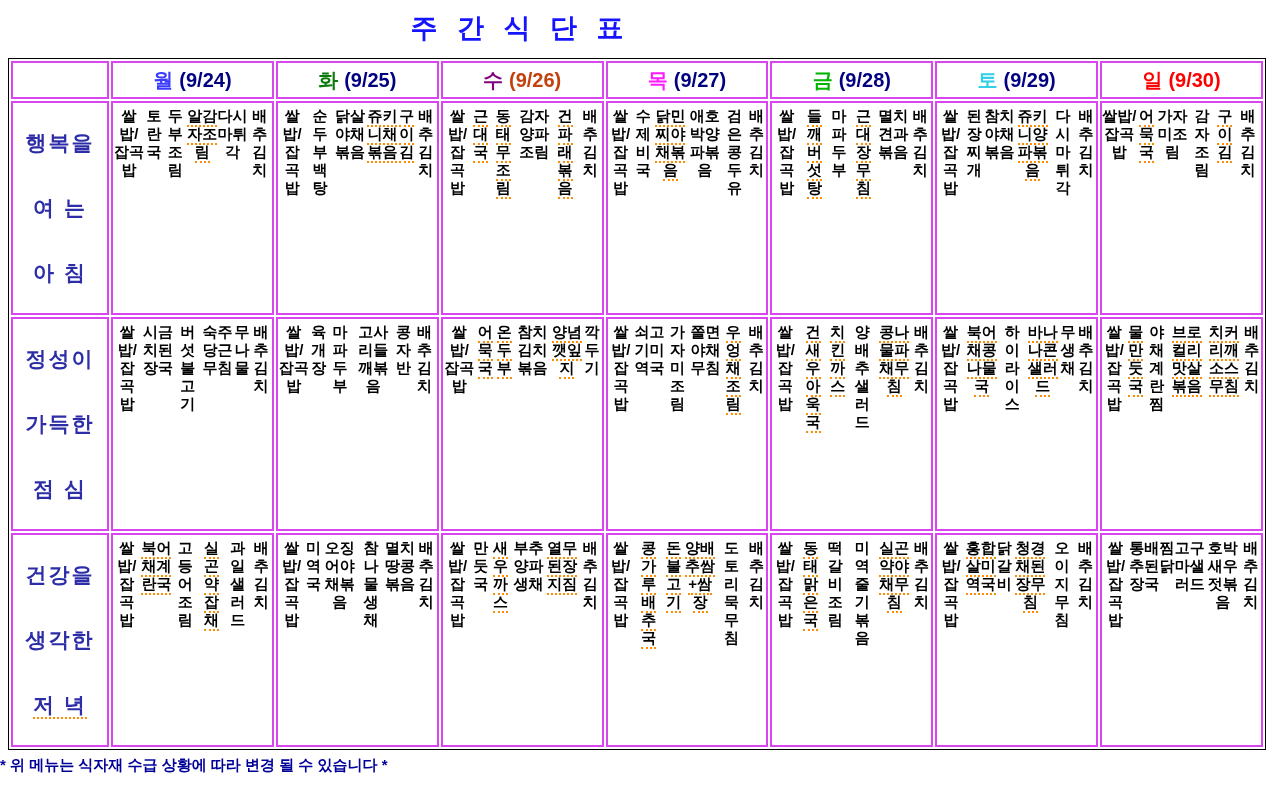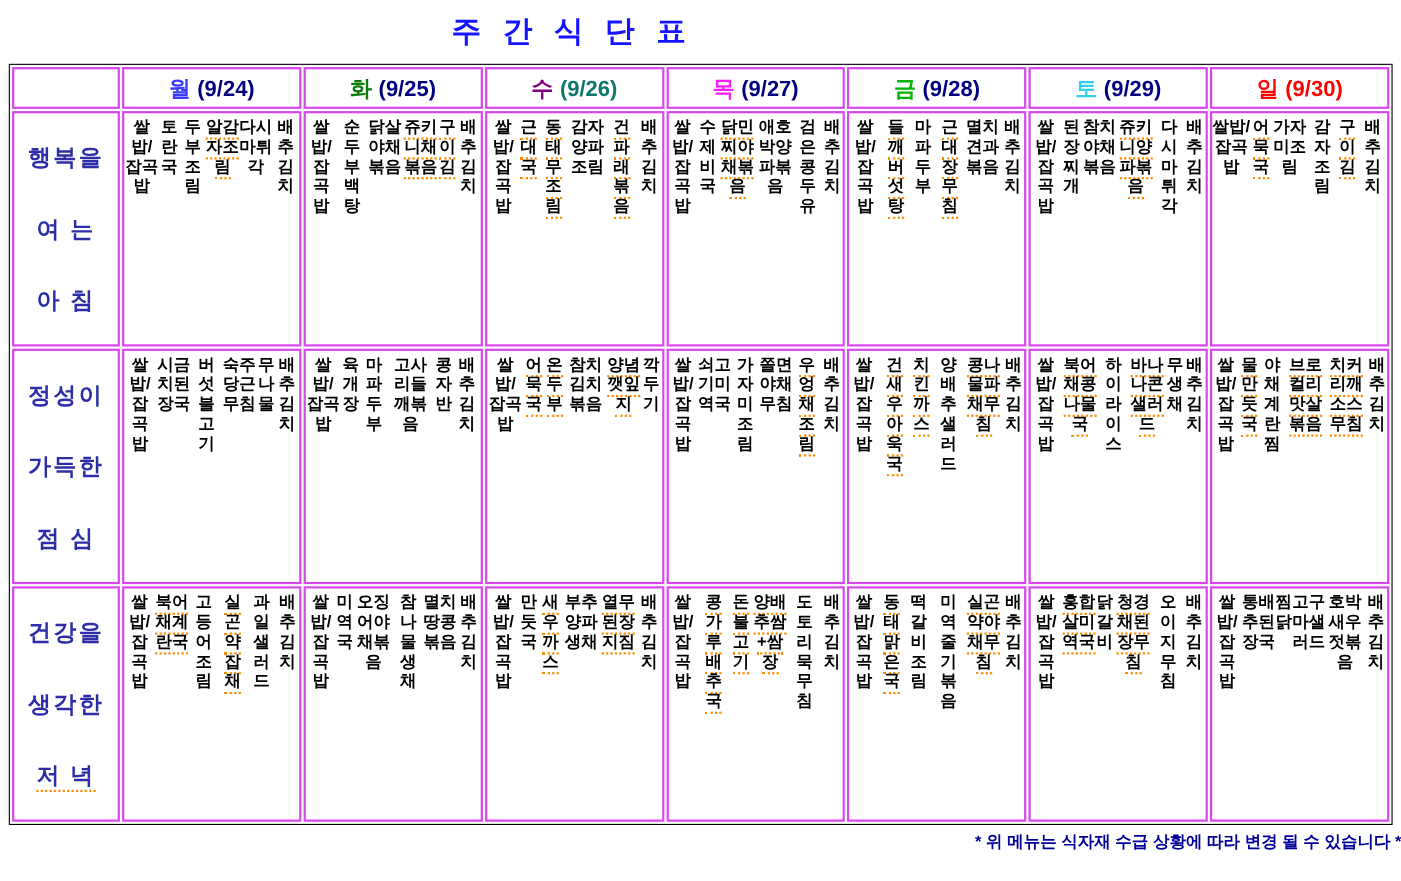--- a/index.html
+++ b/index.html
@@ -14,21 +14,21 @@
   th.corner{height:34px;}
   .day-name{margin-right:6px;}
   .day-date{color:#000080;}
   td.label-td{font-size:21px;font-weight:bold;color:#2d2da8;}
   .label-wrap{display:flex;flex-direction:column;justify-content:space-around;height:196px;}
   .label-line{letter-spacing:2px;}
   td.menu-td{height:210px;}
   .menu-wrap{display:flex;flex-direction:row;justify-content:space-around;height:202px;padding:2px 0;}
   .menu-item{font-size:15px;font-weight:bold;color:#000;line-height:18px;}
   .u{border-bottom:2px dotted #ff8c00;padding-bottom:1px;}
-  .footnotes{width:1274px;text-align:right;margin-top:5px;color:#000099;font-weight:bold;
+  .footnotes{width:1274px;text-align:left;margin-top:5px;color:#000099;font-weight:bold;
              font-size:15px;}
   .footnote{margin:6px 0;}
 </style>
 </head>
 <body>
 
 <div class="title">주 간 식 단 표</div>
 
 <table id="menu-table">
   <colgroup id="menu-cols">
@@ -39,21 +39,21 @@
       <col>
       <col>
       <col>
       <col>
     </colgroup>
   <thead id="menu-head">
       <tr>
         <th class="corner"></th>
         <th class="day-th"><span class="day-name" style="color: rgb(58, 58, 255);">월</span><span class="day-date" style="color: rgb(0, 0, 128);">(9/24)</span></th>
         <th class="day-th"><span class="day-name" style="color: rgb(10, 122, 10);">화</span><span class="day-date" style="color: rgb(0, 0, 128); margin-top: 18px;">(9/25)</span></th>
-        <th class="day-th"><span class="day-name" style="color: rgb(128, 0, 128);">수</span><span class="day-date" style="color: #0f766e;">(9/26)</span></th>
+        <th class="day-th"><span class="day-name" style="color: rgb(128, 0, 128);">수</span><span class="day-date" style="color: #c2410c;">(9/26)</span></th>
         <th class="day-th"><span class="day-name" style="color: rgb(255, 26, 255);">목</span><span class="day-date" style="color: rgb(0, 0, 128);">(9/27)</span></th>
         <th class="day-th"><span class="day-name" style="color: rgb(0, 180, 0);">금</span><span class="day-date" style="color: rgb(0, 0, 128);">(9/28)</span></th>
         <th class="day-th"><span class="day-name" style="color: rgb(51, 207, 230);">토</span><span class="day-date" style="color: rgb(0, 0, 128);">(9/29)</span></th>
         <th class="day-th"><span class="day-name" style="color: rgb(255, 0, 0);">일</span><span class="day-date" style="color: rgb(255, 0, 0);">(9/30)</span></th>
       </tr>
     </thead>
   <tbody id="menu-body">
       <tr>
         <td class="label-td">
           <div class="label-wrap">

